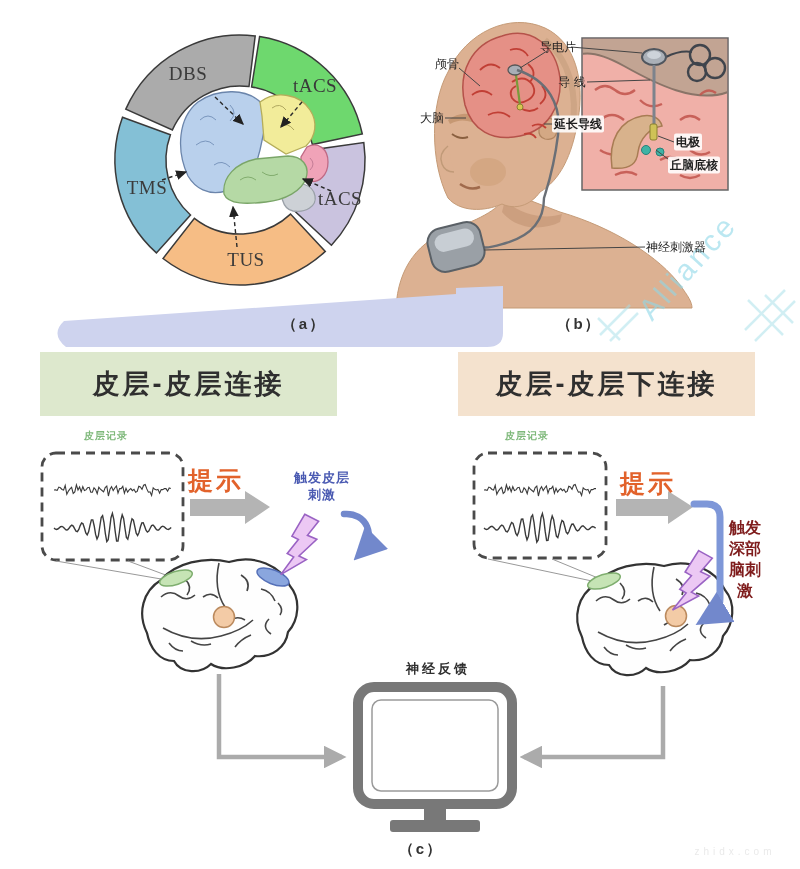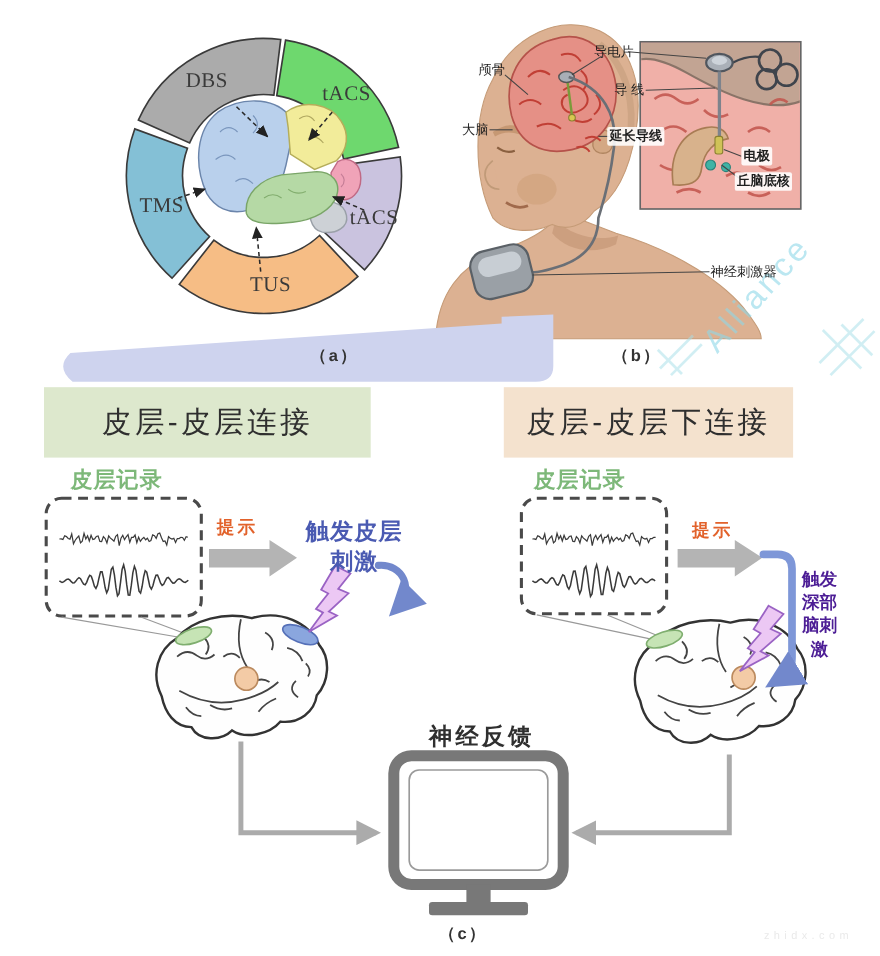--- a/index.html
+++ b/index.html
@@ -5,28 +5,28 @@
   html,body{margin:0;padding:0;background:#fff;}
   .stage{position:relative;width:800px;height:869px;background:#fff;overflow:hidden;
          font-family:"Liberation Sans",sans-serif;}
   svg.art{position:absolute;left:0;top:0;}
   .lbl{position:absolute;transform:translate(-50%,-50%);white-space:nowrap;color:#2f2f2f;}
   .ring-lbl{font-family:"Liberation Serif",serif;font-size:19px;color:#3a3a3a;letter-spacing:.5px;}
   .panel-lbl{font-size:15px;font-weight:bold;letter-spacing:2px;color:#333;}
   .blbl{font-size:12px;color:#1f1f1f;}
   .blbl.boxed{background:rgba(255,255,255,.88);padding:0 2px;border-radius:2px;font-weight:bold;}
   .title-box{position:absolute;display:flex;align-items:center;justify-content:center;
-             font-size:27px;font-weight:normal;color:#2f2f2f;letter-spacing:3px;}
-  .rec{font-size:20px;font-weight:bold;color:#7db879;letter-spacing:1px;}
-  .cue{font-size:16px;font-weight:bold;color:#e2622b;letter-spacing:3px;}
-  .stimL{position:absolute;transform:translateX(-50%);text-align:center;font-size:21px;
+             font-size:27px;font-weight:bold;color:#2f2f2f;letter-spacing:3px;}
+  .rec{font-size:10px;font-weight:bold;color:#7db879;letter-spacing:1px;}
+  .cue{font-size:25px;font-weight:bold;color:#e2622b;letter-spacing:3px;}
+  .stimL{position:absolute;transform:translateX(-50%);text-align:center;font-size:13px;
          font-weight:bold;color:#4a5ab2;line-height:1.3;letter-spacing:1px;}
-  .stimR{position:absolute;width:36px;font-size:16px;font-weight:bold;color:#4c1d95;
+  .stimR{position:absolute;width:36px;font-size:16px;font-weight:bold;color:#7f1d1d;
          line-height:1.32;word-break:break-all;text-align:center;}
-  .nf{font-size:21px;font-weight:bold;color:#2f2f2f;letter-spacing:3px;}
+  .nf{font-size:13px;font-weight:bold;color:#2f2f2f;letter-spacing:3px;}
   .brand{font-size:26px;font-weight:bold;color:#e3e3e3;letter-spacing:4px;}
   .brand-sub{font-size:10px;color:#eaeaea;letter-spacing:4px;}
   .noise,.spindle{fill:none;stroke:#3a3a3a;}
   .noise{stroke-width:1.1;}
   .spindle{stroke-width:1.4;}
 </style>
 </head>
 <body>
 
 <div class="stage">
@@ -278,21 +278,21 @@
 <div class="lbl blbl" style="left:447px;top:64px">颅骨</div>
 <div class="lbl blbl" style="left:432px;top:118px">大脑</div>
 <div class="lbl blbl" style="left:558px;top:47px">导电片</div>
 <div class="lbl blbl" style="left:572px;top:82px">导 线</div>
 <div class="lbl blbl boxed" style="left:578px;top:124px">延长导线</div>
 <div class="lbl blbl boxed" style="left:688px;top:142px">电极</div>
 <div class="lbl blbl boxed" style="left:694px;top:165px">丘脑底核</div>
 <div class="lbl blbl" style="left:676px;top:247px">神经刺激器</div>
 
 <div class="title-box" style="left:40px;top:352px;width:297px;height:64px;background:#dde8cd">皮层-皮层连接</div>
-<div class="title-box" style="left:458px;top:352px;width:263px;height:64px;background:#f4e2ce">皮层-皮层下连接</div>
+<div class="title-box" style="left:458px;top:352px;width:297px;height:64px;background:#f4e2ce">皮层-皮层下连接</div>
 
 <div class="lbl rec" style="left:106px;top:436px">皮层记录</div>
 <div class="lbl rec" style="left:527px;top:436px">皮层记录</div>
 <div class="lbl cue" style="left:216px;top:480px">提示</div>
 <div class="lbl cue" style="left:648px;top:483px">提示</div>
 
 <div class="stimL" style="left:322px;top:470px">
   <div>触发皮层</div>
   <div>刺激</div>
 </div>

